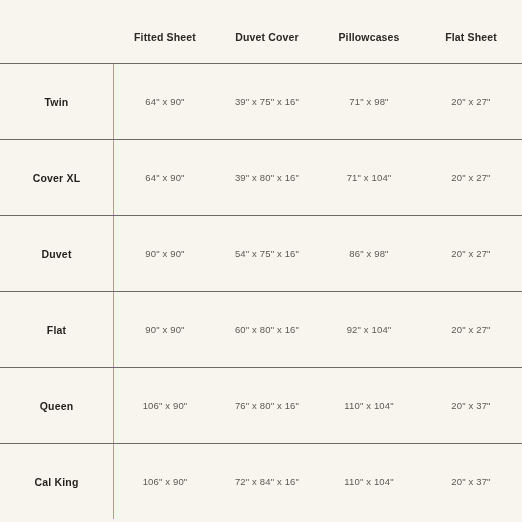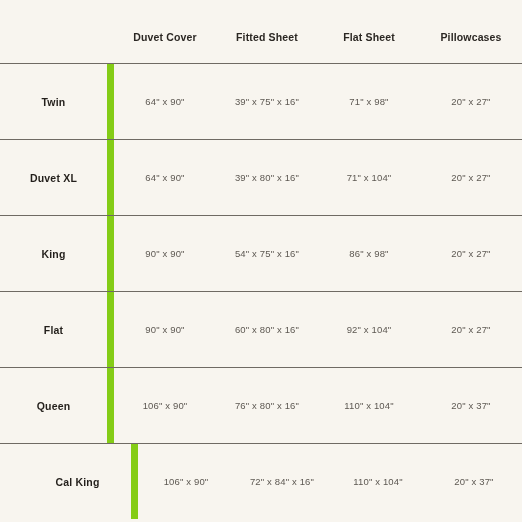--- a/index.html
+++ b/index.html
@@ -64,35 +64,34 @@
   .chart-row {
     display: flex;
     width: 522px;
     height: 76px;
     box-sizing: border-box;
     border-bottom: 1px solid #6f6a63;
   }
   .chart-row.last-row {
     border-bottom: none;
     height: 75px;
-    padding-left: 24px;
   }
 
   .row-label {
     width: 114px;
     flex: 0 0 114px;
     display: flex;
     align-items: center;
     justify-content: center;
     font-size: 10.5px;
     font-weight: 600;
     letter-spacing: 0.2px;
     color: #231f1b;
     box-sizing: border-box;
-    border-right: 7px solid #84cc16;
+    border-right: 1px solid #84cc16;
     white-space: nowrap;
   }
 
   .row-cells {
     flex: 1 1 auto;
     display: flex;
     align-items: center;
     box-sizing: border-box;
   }
 
@@ -108,51 +107,51 @@
   }
 </style>
 </head>
 <body>
 
 <div class="size-chart">
 
   <div class="chart-header">
     <div class="header-corner"></div>
     <div class="header-cols">
+      <div class="col-head">Fitted Sheet</div>
       <div class="col-head">Duvet Cover</div>
-      <div class="col-head">Fitted Sheet</div>
+      <div class="col-head">Pillowcases</div>
       <div class="col-head">Flat Sheet</div>
-      <div class="col-head">Pillowcases</div>
     </div>
   </div>
 
   <div class="chart-body">
 
     <div class="chart-row">
       <div class="row-label">Twin</div>
       <div class="row-cells">
         <div class="cell">64" x 90"</div>
         <div class="cell">39" x 75" x 16"</div>
         <div class="cell">71" x 98"</div>
         <div class="cell">20" x 27"</div>
       </div>
     </div>
 
     <div class="chart-row">
-      <div class="row-label">Duvet XL</div>
+      <div class="row-label">Cover XL</div>
       <div class="row-cells">
         <div class="cell">64" x 90"</div>
         <div class="cell">39" x 80" x 16"</div>
         <div class="cell">71" x 104"</div>
         <div class="cell">20" x 27"</div>
       </div>
     </div>
 
     <div class="chart-row">
-      <div class="row-label">King</div>
+      <div class="row-label">Duvet</div>
       <div class="row-cells">
         <div class="cell">90" x 90"</div>
         <div class="cell">54" x 75" x 16"</div>
         <div class="cell">86" x 98"</div>
         <div class="cell">20" x 27"</div>
       </div>
     </div>
 
     <div class="chart-row">
       <div class="row-label">Flat</div>

